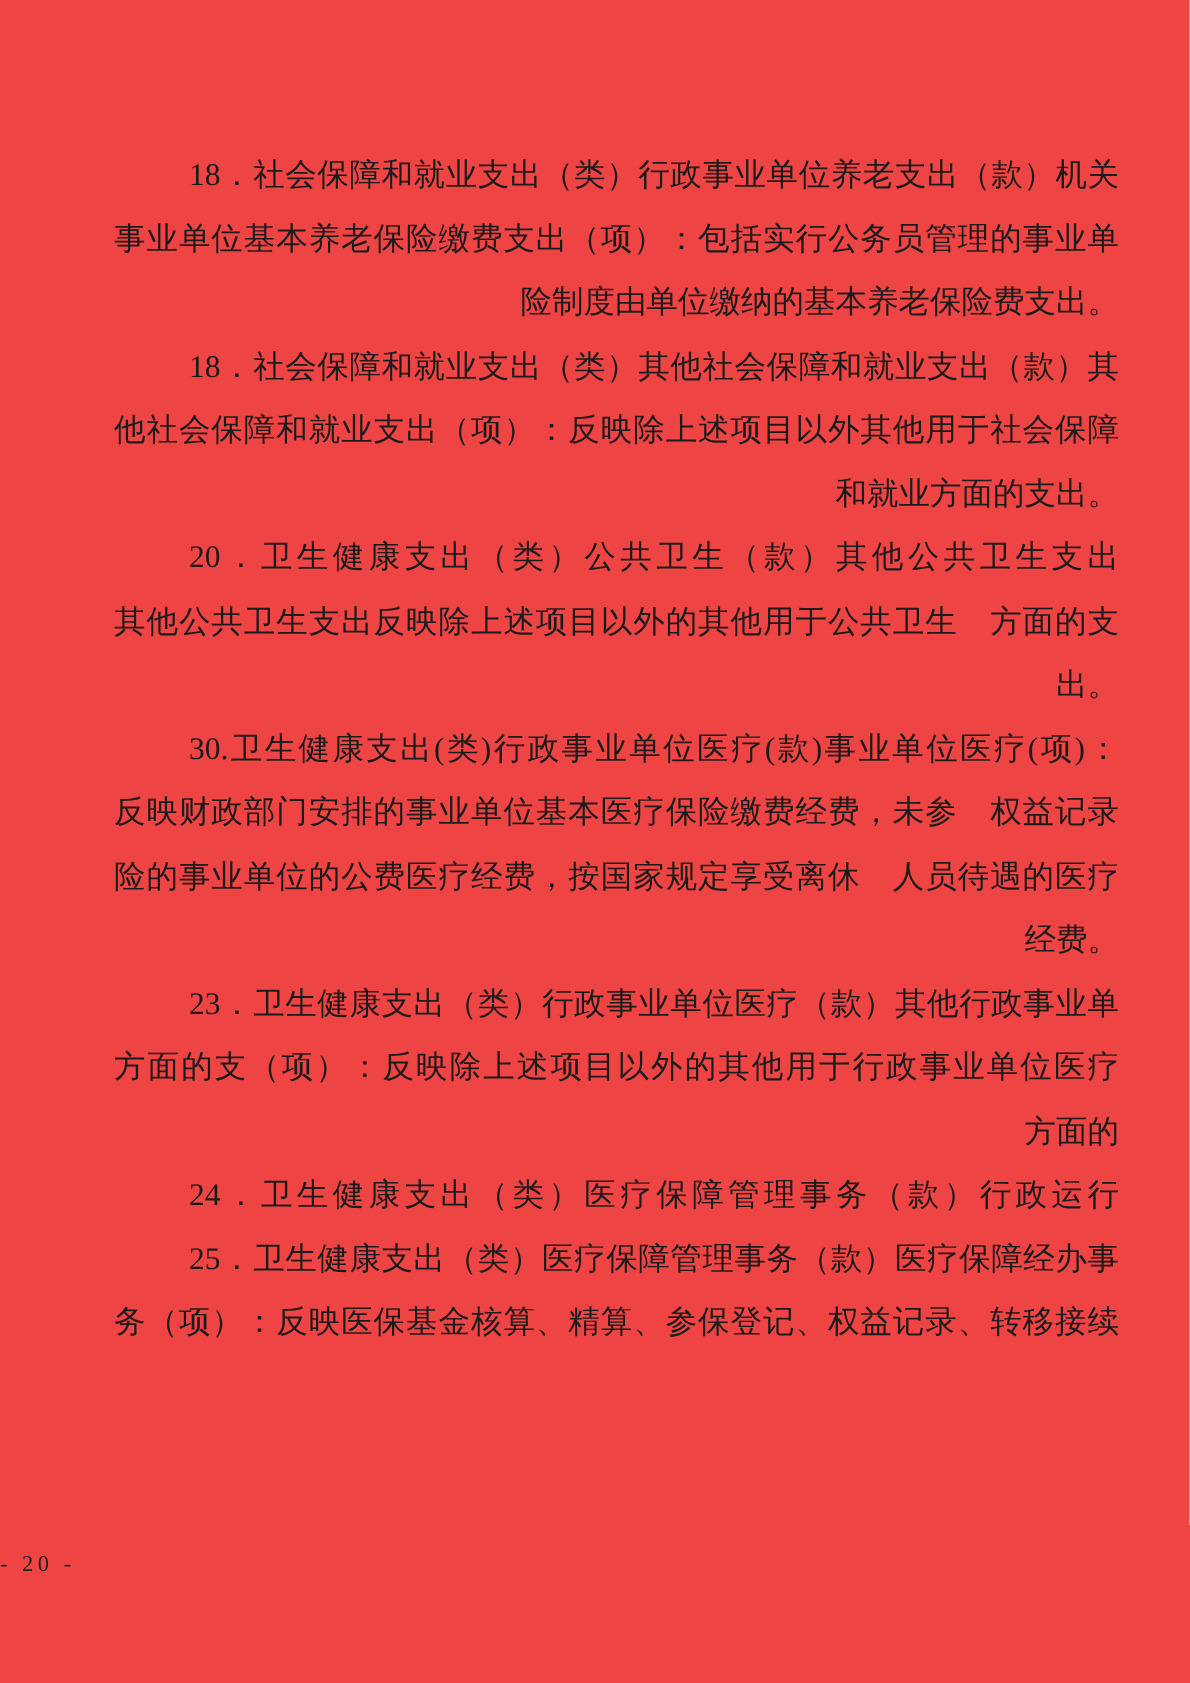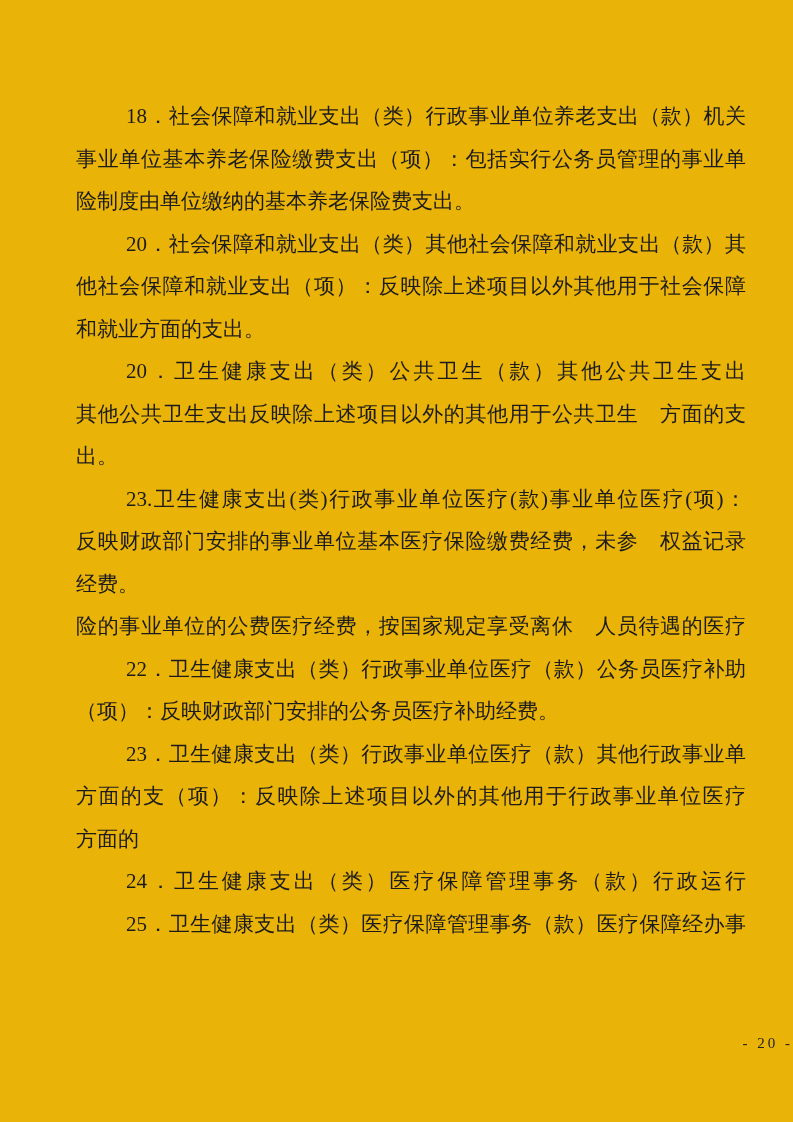--- a/index.html
+++ b/index.html
@@ -8,96 +8,93 @@
     width: 793px;
     height: 1122px;
     position: relative;
     overflow: hidden;
     font-family: "Liberation Serif", "DejaVu Serif", serif;
     color: #1b1b1b;
   }
   .page {
     position: absolute;
     inset: 0;
-    background: #eab308;
+    background: #ef4444;
   }
   .content {
     position: absolute;
     left: 76px;
     top: 95px;
     width: 670px;
   }
   .line {
     font-size: 21px;
     line-height: 42.5px;
     height: 42.5px;
     overflow: hidden;
-    text-align: left;
+    text-align: right;
     white-space: nowrap;
   }
   .line.fill {
     white-space: normal;
     text-align: justify;
     text-align-last: justify;
     text-justify: inter-ideograph;
   }
   .line.first-line {
     text-indent: 50px;
   }
   .footer {
     position: absolute;
     left: 0;
     right: 0;
     top: 1034px;
-    text-align: right;
+    text-align: left;
   }
   .page-num {
     font-size: 15px;
     letter-spacing: 3px;
     color: #222222;
   }
 </style>
 </head>
 <body>
 
 <div class="page">
   <main class="content" id="content">
       <div class="paragraph">
         <div class="line first-line fill">18．社会保障和就业支出（类）行政事业单位养老支出（款）机关</div>
         <div class="line fill">事业单位基本养老保险缴费支出（项）：包括实行公务员管理的事业单位</div>
         <div class="line">险制度由单位缴纳的基本养老保险费支出。</div>
       </div>
       <div class="paragraph">
-        <div class="line first-line fill">20．社会保障和就业支出（类）其他社会保障和就业支出（款）其</div>
+        <div class="line first-line fill">18．社会保障和就业支出（类）其他社会保障和就业支出（款）其</div>
         <div class="line fill">他社会保障和就业支出（项）：反映除上述项目以外其他用于社会保障</div>
         <div class="line">和就业方面的支出。</div>
       </div>
       <div class="paragraph">
         <div class="line first-line fill">20．卫生健康支出（类）公共卫生（款）其他公共卫生支出（项）：</div>
         <div class="line fill">其他公共卫生支出反映除上述项目以外的其他用于公共卫生　方面的支</div>
         <div class="line">出。</div>
       </div>
       <div class="paragraph">
-        <div class="line first-line fill">23.卫生健康支出(类)行政事业单位医疗(款)事业单位医疗(项)：</div>
+        <div class="line first-line fill">30.卫生健康支出(类)行政事业单位医疗(款)事业单位医疗(项)：</div>
         <div class="line fill">反映财政部门安排的事业单位基本医疗保险缴费经费，未参　权益记录</div>
+        <div class="line fill">险的事业单位的公费医疗经费，按国家规定享受离休　人员待遇的医疗</div>
         <div class="line">经费。</div>
-        <div class="line fill">险的事业单位的公费医疗经费，按国家规定享受离休　人员待遇的医疗</div>
-      </div>
-      <div class="paragraph">
-        <div class="line first-line fill">22．卫生健康支出（类）行政事业单位医疗（款）公务员医疗补助</div>
-        <div class="line">（项）：反映财政部门安排的公务员医疗补助经费。</div>
       </div>
       <div class="paragraph">
         <div class="line first-line fill">23．卫生健康支出（类）行政事业单位医疗（款）其他行政事业单</div>
         <div class="line fill">方面的支（项）：反映除上述项目以外的其他用于行政事业单位医疗</div>
         <div class="line">方面的</div>
       </div>
       <div class="paragraph">
         <div class="line first-line fill">24．卫生健康支出（类）医疗保障管理事务（款）行政运行（项）：</div>
       </div>
       <div class="paragraph">
         <div class="line first-line fill">25．卫生健康支出（类）医疗保障管理事务（款）医疗保障经办事</div>
+        <div class="line fill">务（项）：反映医保基金核算、精算、参保登记、权益记录、转移接续</div>
       </div>
     </main>
   <footer class="footer">
     <span class="page-num">- 20 -</span>
   </footer>
 </div>
 
 </body></html>

